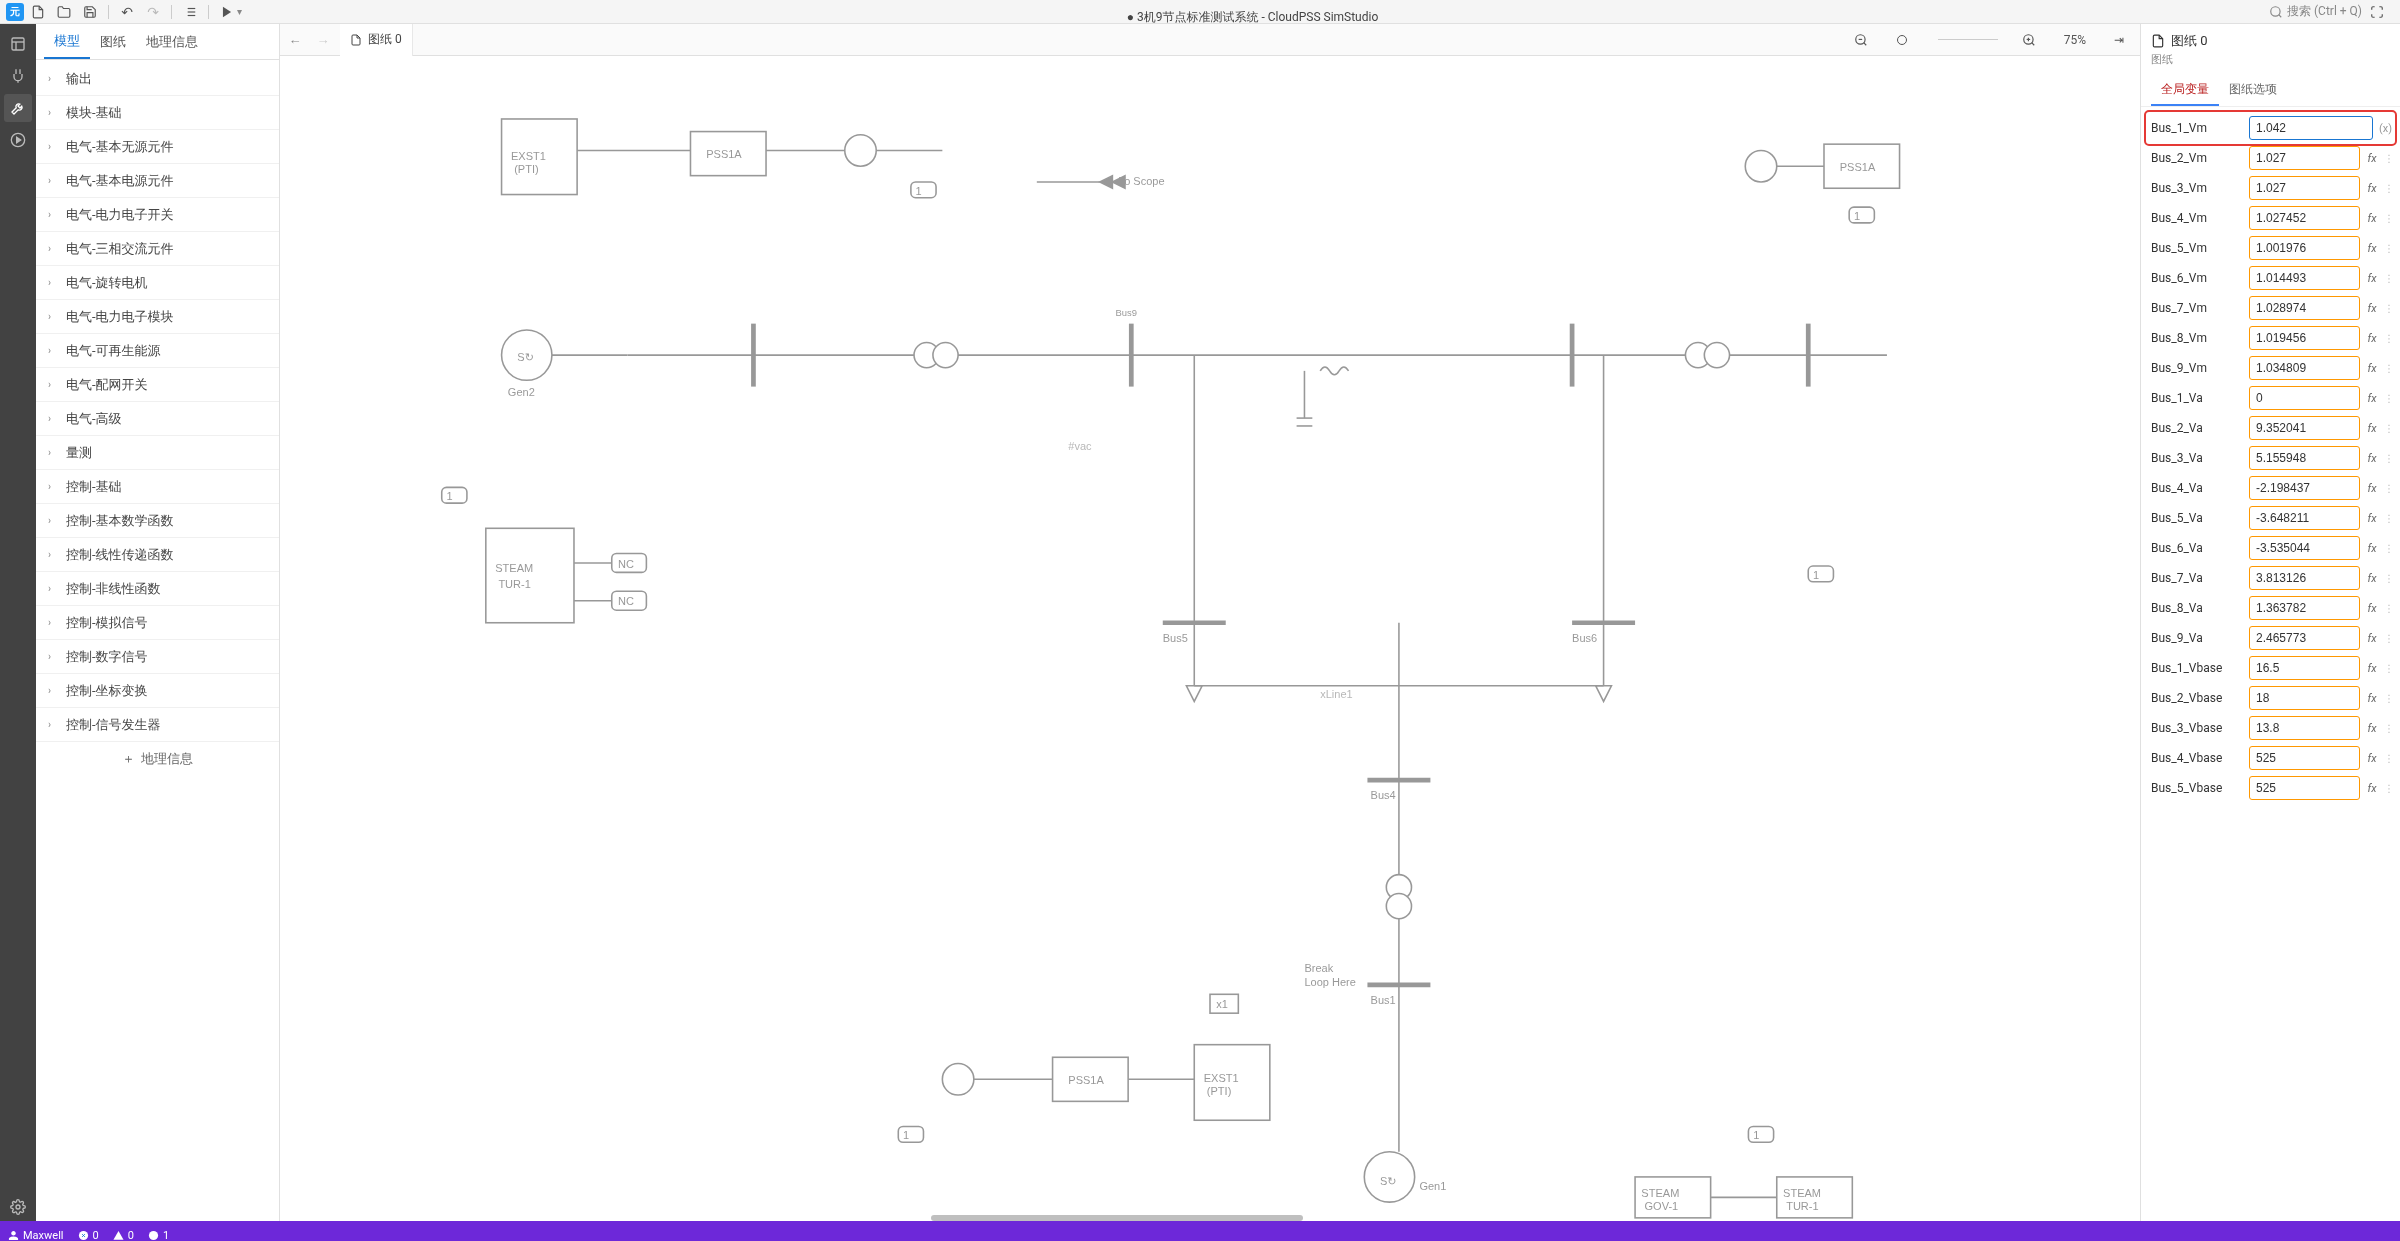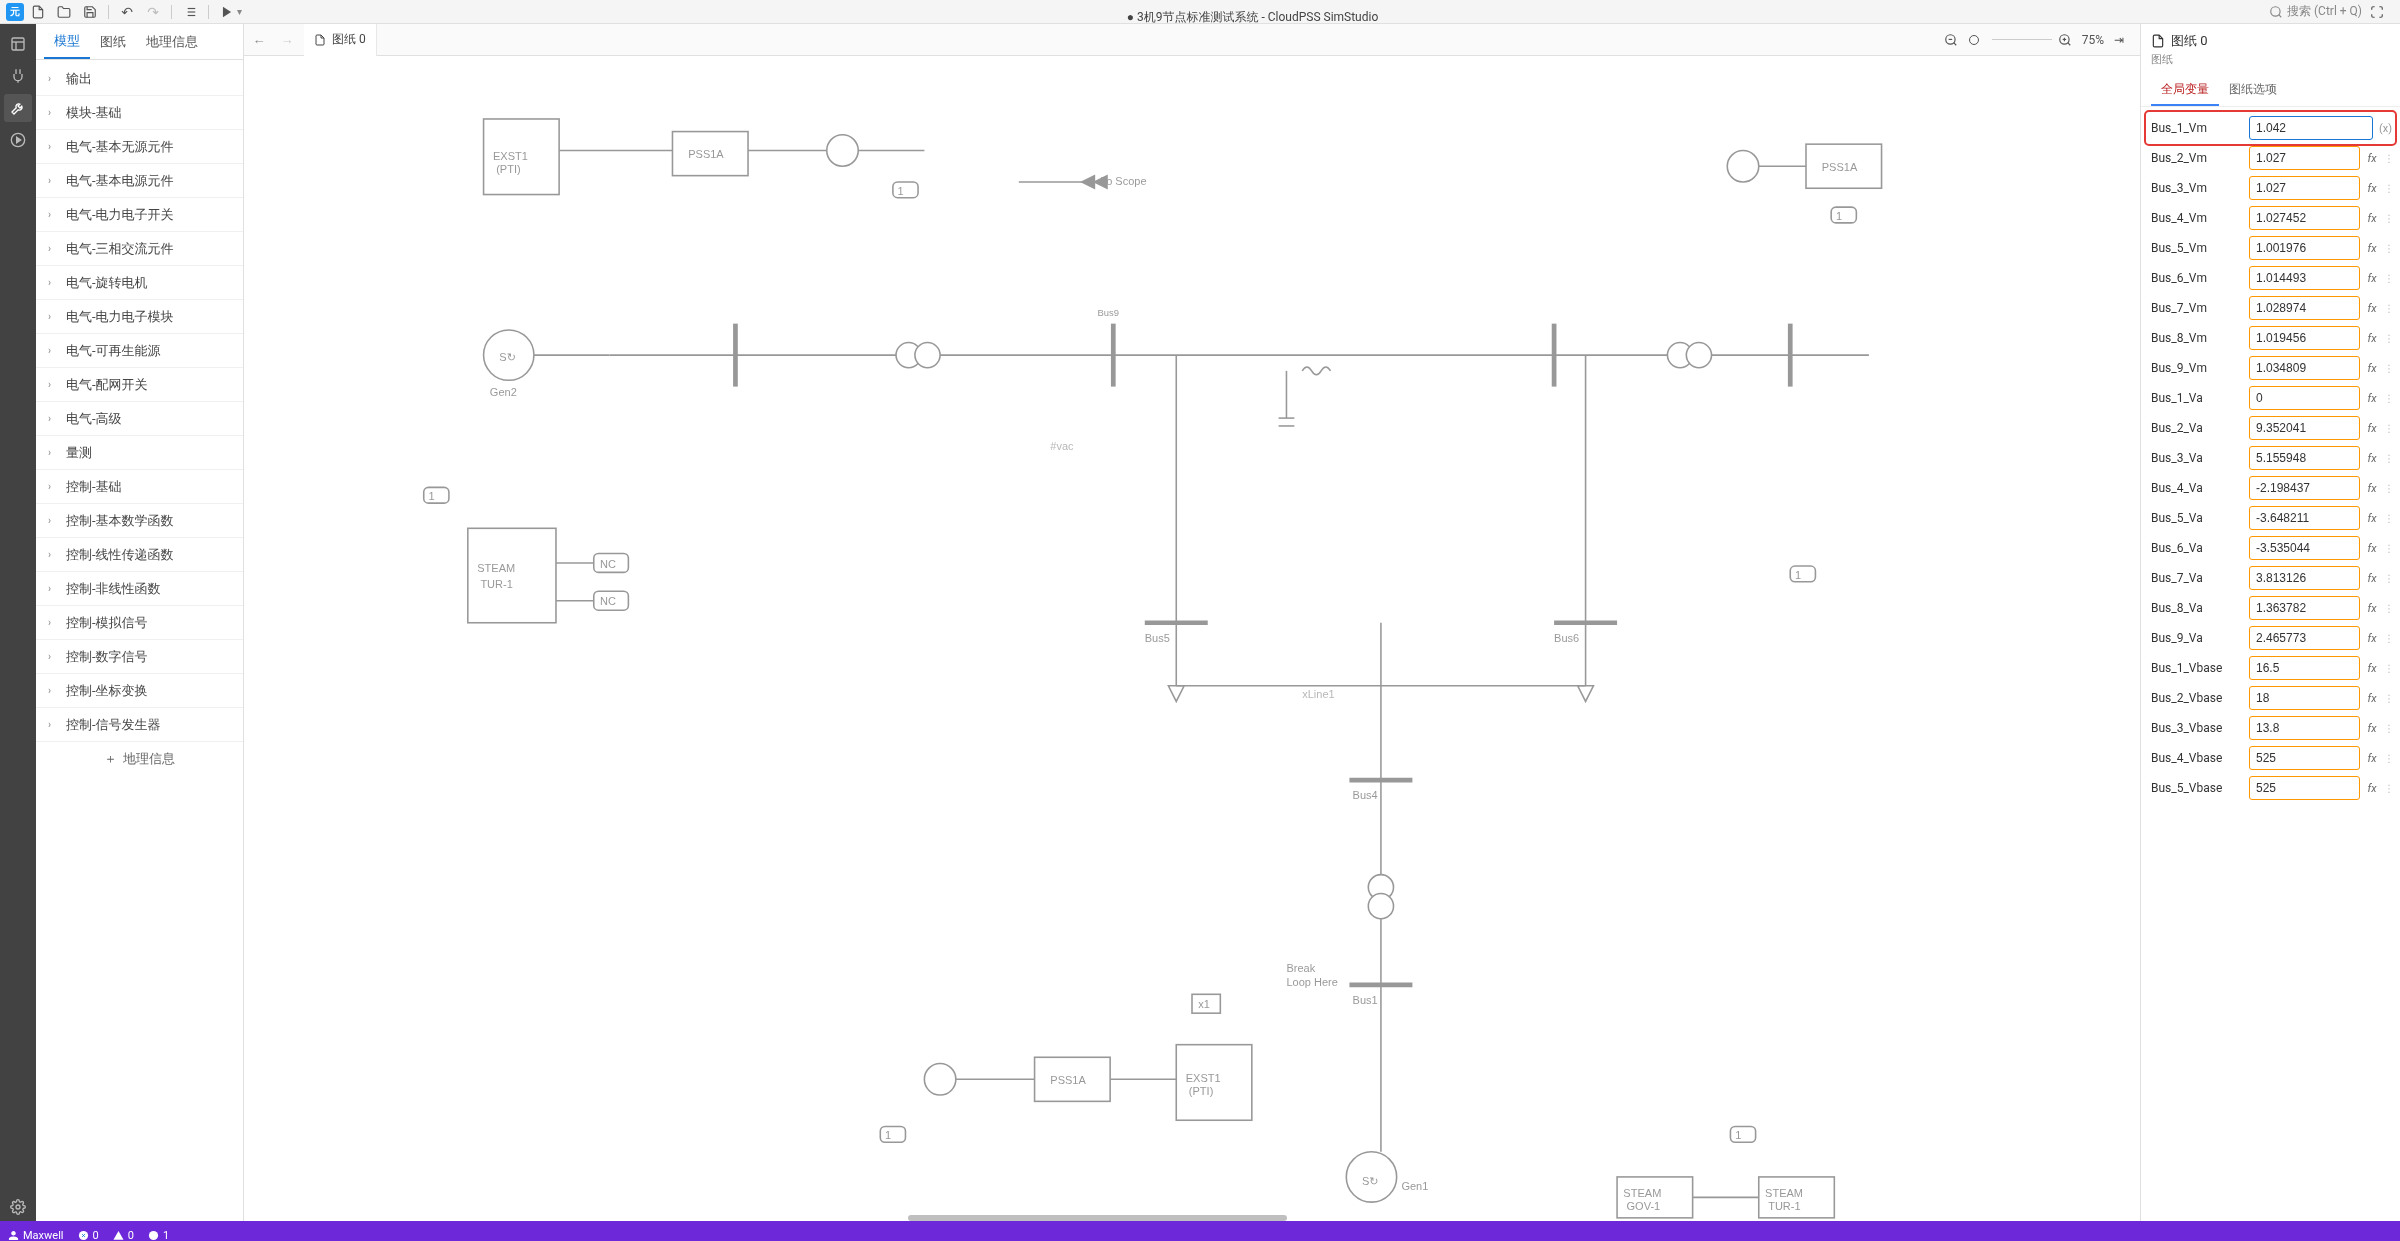--- a/index.html
+++ b/index.html
@@ -65,21 +65,21 @@
     width: 28px; height: 28px;
     display: flex; align-items: center; justify-content: center;
     color: #bbb;
     cursor: pointer;
     border-radius: 3px;
   }
   .rail .ritem.active { background: #555; color: #fff; }
   .rail .railspacer { flex: 1; }
   
   .leftpanel {
-    width: 208px;
+    width: 244px;
     border-right: 1px solid #e0e0e0;
     display: flex;
     flex-direction: column;
     background: #fff;
   }
   .leftpanel .tabs {
     display: flex;
     border-bottom: 1px solid #e0e0e0;
     height: 36px;
     align-items: center;
@@ -145,21 +145,21 @@
     height: 32px;
     padding: 0 10px;
     border-right: 1px solid #e8e8e8;
     background: #fff;
     cursor: pointer;
     font-size: 12px;
     color: #444;
   }
   .doc-tabs .tabspacer { flex: 1; }
   .doc-tabs .zoom {
-    display: flex; align-items: center; gap: 6px;
+    display: flex; align-items: center; gap: 24px;
     padding: 0 8px;
     color: #555;
     font-size: 12px;
   }
   .doc-tabs .zbtn { cursor: pointer; width: 18px; text-align: center; }
   .canvas {
     flex: 1;
     position: relative;
     overflow: hidden;
     background:

